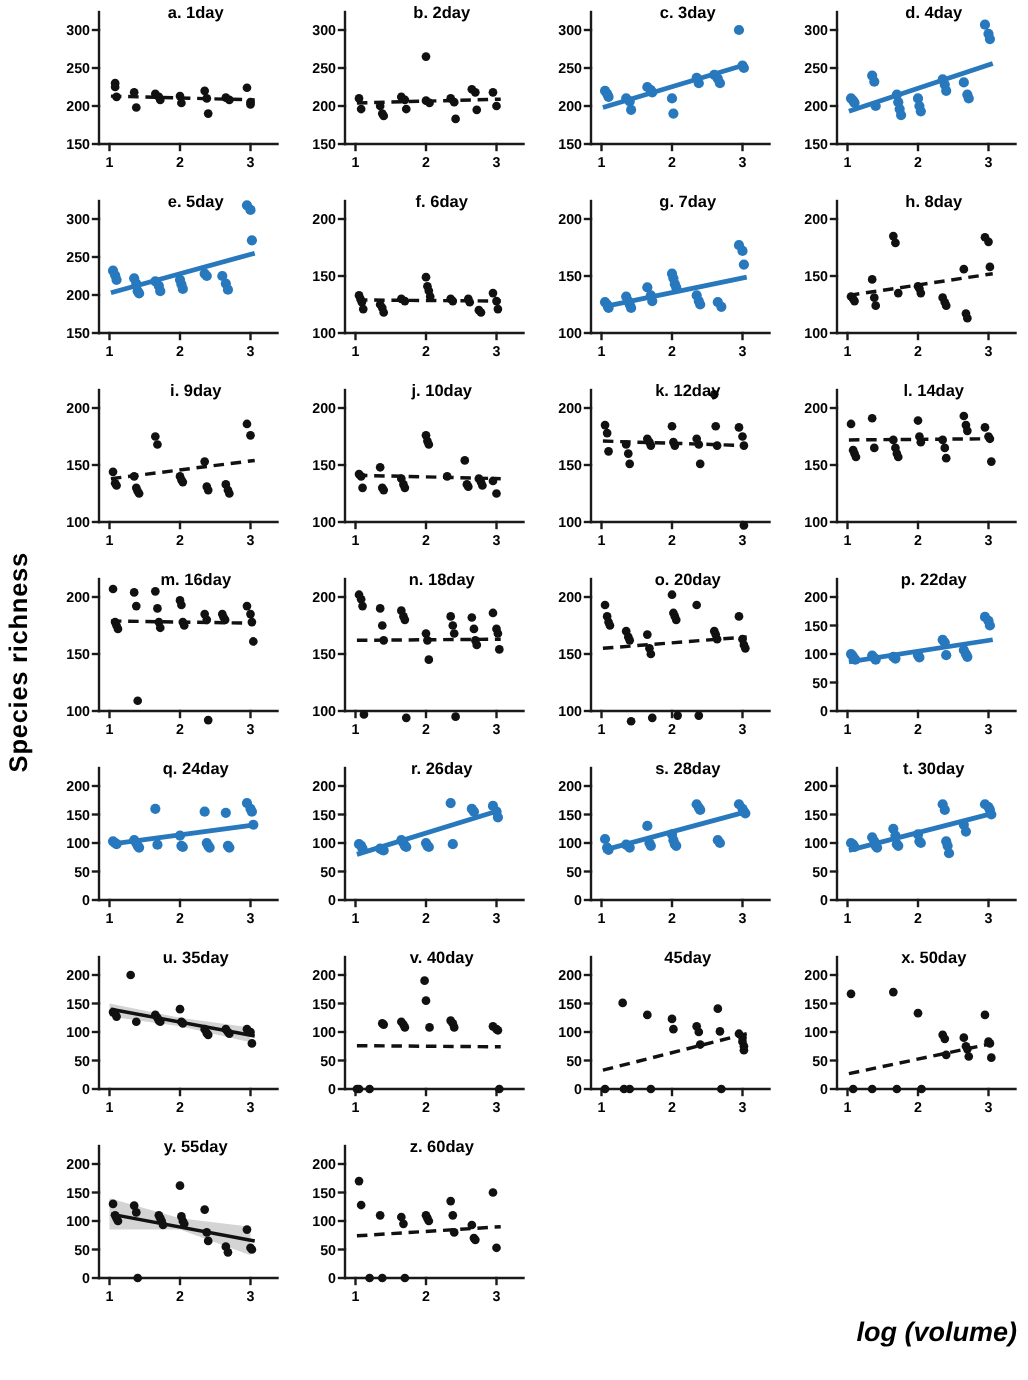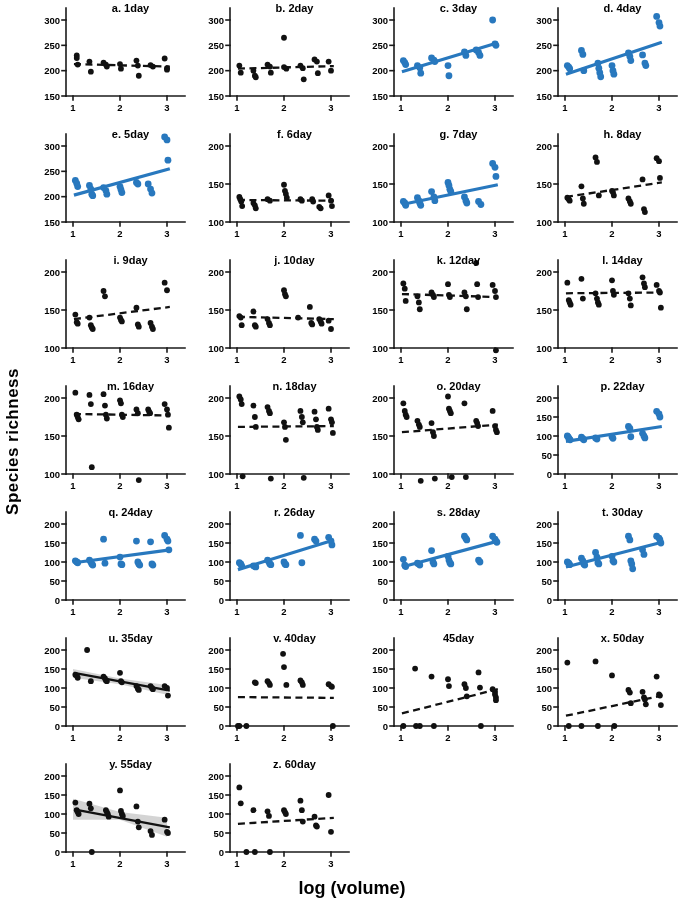--- a/index.html
+++ b/index.html
@@ -2,21 +2,21 @@
 <html><head>
 <meta charset="utf-8">
 <style>
   html,body{margin:0;padding:0;background:#ffffff;}
   body{width:685px;height:920px;overflow:hidden;font-family:"Liberation Sans",sans-serif;}
   .figure{display:flex;flex-direction:row;width:685px;}
   .ylabel-strip{width:26px;display:flex;align-items:center;justify-content:center;height:882px;}
   .ylabel-text{transform:rotate(180deg);writing-mode:vertical-rl;font-size:17px;font-weight:700;color:#000;letter-spacing:0.5px;white-space:nowrap;}
   .panels-grid{display:grid;grid-template-columns:repeat(4,164px);grid-auto-rows:126px;width:656px;}
   .panel{width:164px;height:126px;position:relative;}
-  .xlabel-row{margin-left:26px;width:652px;text-align:center;margin-top:-4px;}
+  .xlabel-row{margin-left:26px;width:652px;text-align:right;margin-top:-4px;font-style:italic;}
   .xlabel-text{font-size:18px;font-weight:700;color:#000;}
   svg text{font-family:"Liberation Sans",sans-serif;font-weight:700;fill:#000;}
   .tick-lab{font-size:9.5px;}
   .title-lab{font-size:11px;}
 </style>
 </head>
 <body>
 
 <div class="figure">
   <div class="ylabel-strip">

